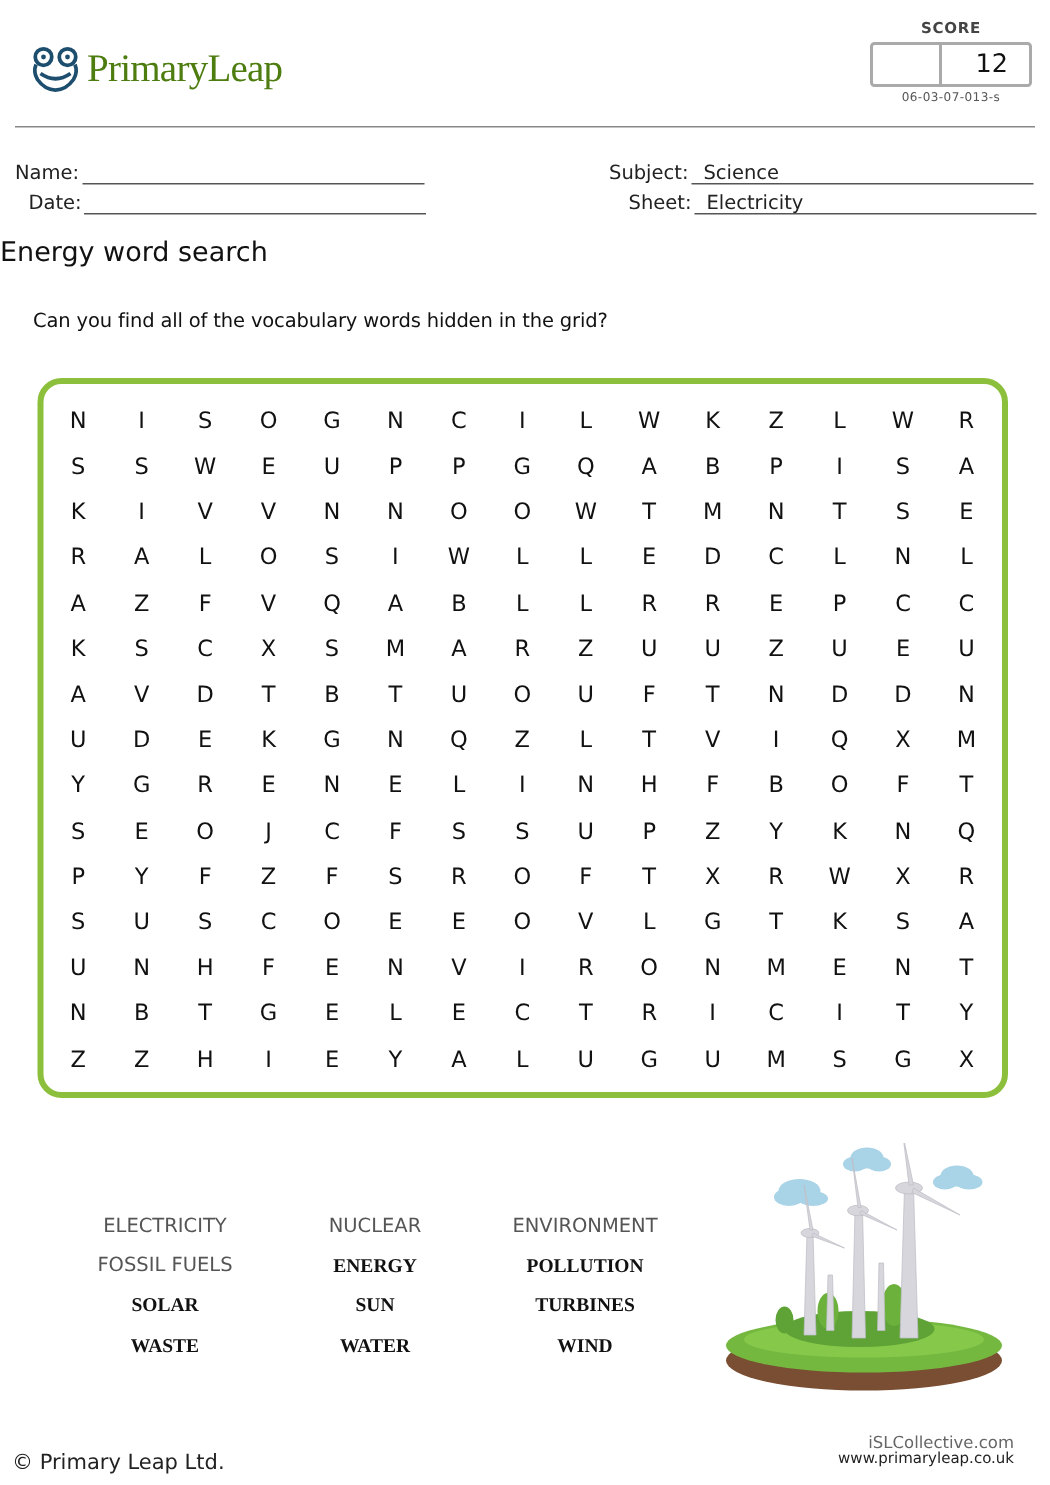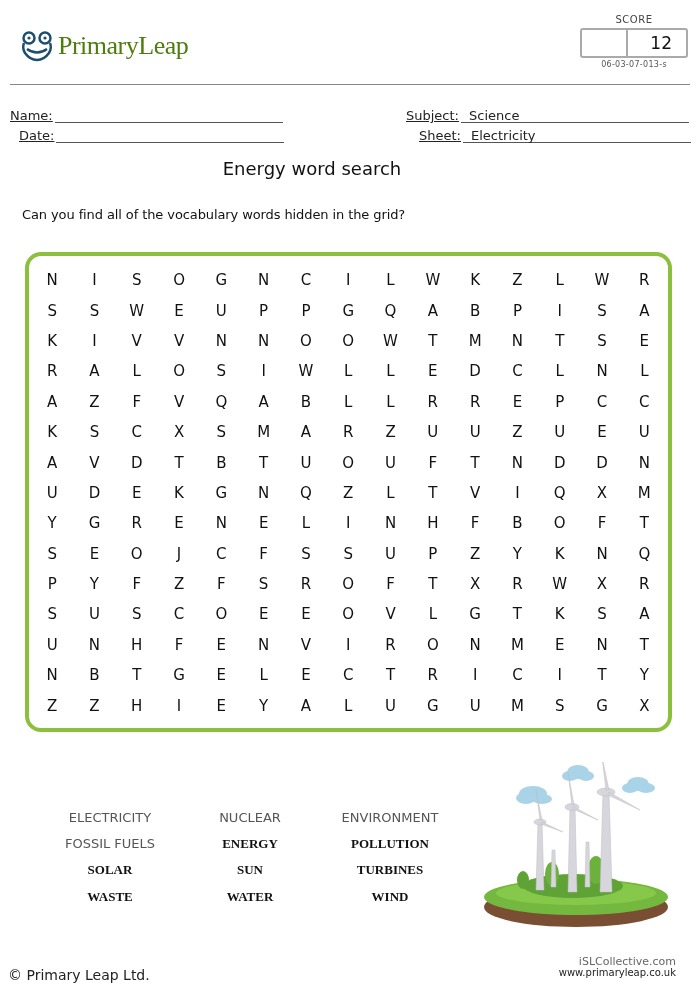--- a/index.html
+++ b/index.html
@@ -4,34 +4,34 @@
   <style>
     * { margin: 0; padding: 0; box-sizing: border-box; }
     html, body { width: 700px; height: 990px; background: #ffffff; overflow: hidden; }
     body { position: relative; font-family: "DejaVu Sans", sans-serif; color: #1a1a1a; }
 
     .logo { position: absolute; left: 20px; top: 30px; display: flex; align-items: center; }
     .logo svg { width: 34px; height: 32px; }
     .logo-text { font-family: Liberation Serif, serif; font-size: 26px; color: #4d7c0f; margin-left: 4px; letter-spacing: -0.5px; }
 
     .score-wrap { position: absolute; left: 580px; top: 14px; width: 108px; text-align: center; }
-    .score-label { font-size: 10px; font-weight: normal; color: #444; letter-spacing: 0.5px; }
+    .score-label { font-size: 10px; font-weight: bold; color: #444; letter-spacing: 0.5px; }
     .score-boxes { display: flex; margin-top: 3px; border: 2px solid #aaa; border-radius: 3px; height: 30px; }
     .score-box { flex: 1; height: 100%; }
     .score-box + .score-box { border-left: 2px solid #aaa; }
     .score-total { font-size: 17px; text-align: right; padding-right: 14px; line-height: 26px; color: #111; }
     .code { font-size: 8px; color: #555; margin-top: 2px; letter-spacing: 0.3px; }
 
     .rule { position: absolute; left: 10px; right: 10px; top: 84px; height: 1px; background: #888; }
 
     .field { position: absolute; font-size: 13px; color: #222; display: flex; align-items: flex-end; }
-    .field .label { white-space: nowrap; text-decoration: underline; }
+    .field .label { white-space: nowrap; }
     .field .line { border-bottom: 1px solid #555; height: 15px; margin-left: 2px; padding-left: 8px; font-size: 13px; line-height: 15px; margin-top: 20px; }
 
-    .title { position: absolute; top: 158px; left: 0; width: 624px; text-align: center; font-size: 18px; color: #111; }
+    .title { position: absolute; top: 158px; left: 0; width: 624px; font-size: 18px; color: #111; }
     .instruction { position: absolute; top: 207px; left: 22px; font-size: 13px; color: #111; font-weight: normal; letter-spacing: -0.1px; }
 
     .grid-box { position: absolute; left: 25px; top: 252px; width: 647px; height: 480px; border: 4px solid #8cc03c; border-radius: 16px; }
     .grid { position: absolute; left: 31px; top: 265px; }
     .grid-row { display: flex; height: 30.4px; align-items: center; }
     .cell { width: 42.3px; text-align: center; font-size: 15px; color: #111; }
 
     .words { position: absolute; left: 40px; top: 804px; width: 420px; }
     .word-row { display: flex; height: 26.5px; align-items: center; }
     .word { width: 140px; text-align: center; font-size: 13px; color: #222; }

